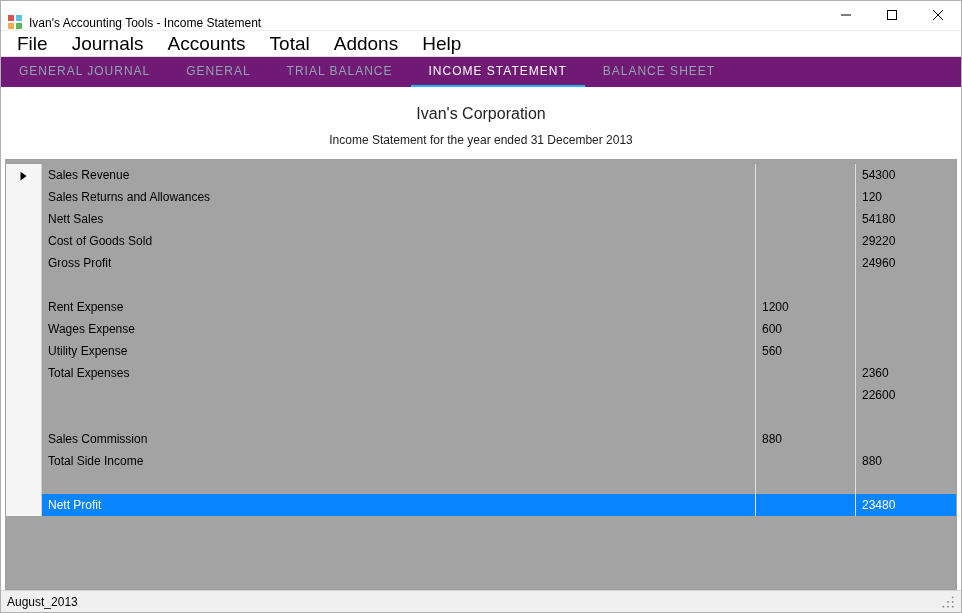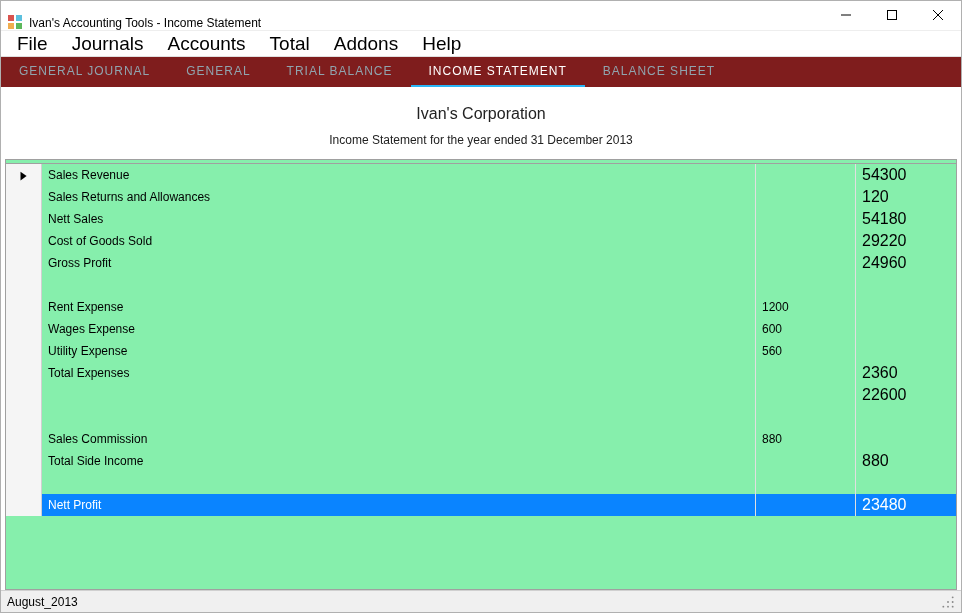--- a/index.html
+++ b/index.html
@@ -47,21 +47,21 @@
     }
     .menubar .menu-item {
       padding: 4px 12px;
       font-size: 19px;
       color: #000;
       cursor: pointer;
     }
 
     .tabbar {
       height: 30px;
-      background: #7f1d1d;
+      background: #701a75;
       display: flex;
       align-items: stretch;
     }
     .tabbar .tab {
       padding: 0 18px;
       display: flex;
       align-items: center;
       font-size: 12px;
       letter-spacing: 1px;
       color: #90a4ae;
@@ -99,21 +99,21 @@
       padding: 0 4px;
       overflow: hidden;
     }
     .grid {
       border: 1px solid #a0a0a0;
       width: 100%;
       height: 100%;
       display: flex;
       flex-direction: column;
       position: relative;
-      background: #86efac;
+      background: #a3a3a3;
     }
     .grid-header-row {
       display: flex;
       height: 4px;
       border-bottom: 1px solid #a0a0a0;
       flex-shrink: 0;
     }
     .grid-body {
       flex: 1;
       overflow: hidden;
@@ -154,21 +154,21 @@
       display: flex;
       align-items: center;
       font-size: 12px;
       color: #000;
     }
     .grow .c-amt2 {
       width: 100px;
       padding: 0 6px;
       display: flex;
       align-items: center;
-      font-size: 16px;
+      font-size: 12px;
       color: #000;
     }
     .grow.selected .c-desc,
     .grow.selected .c-amt1,
     .grow.selected .c-amt2 {
       background: #0a84ff;
       color: #fff;
     }
 
     .statusbar {

